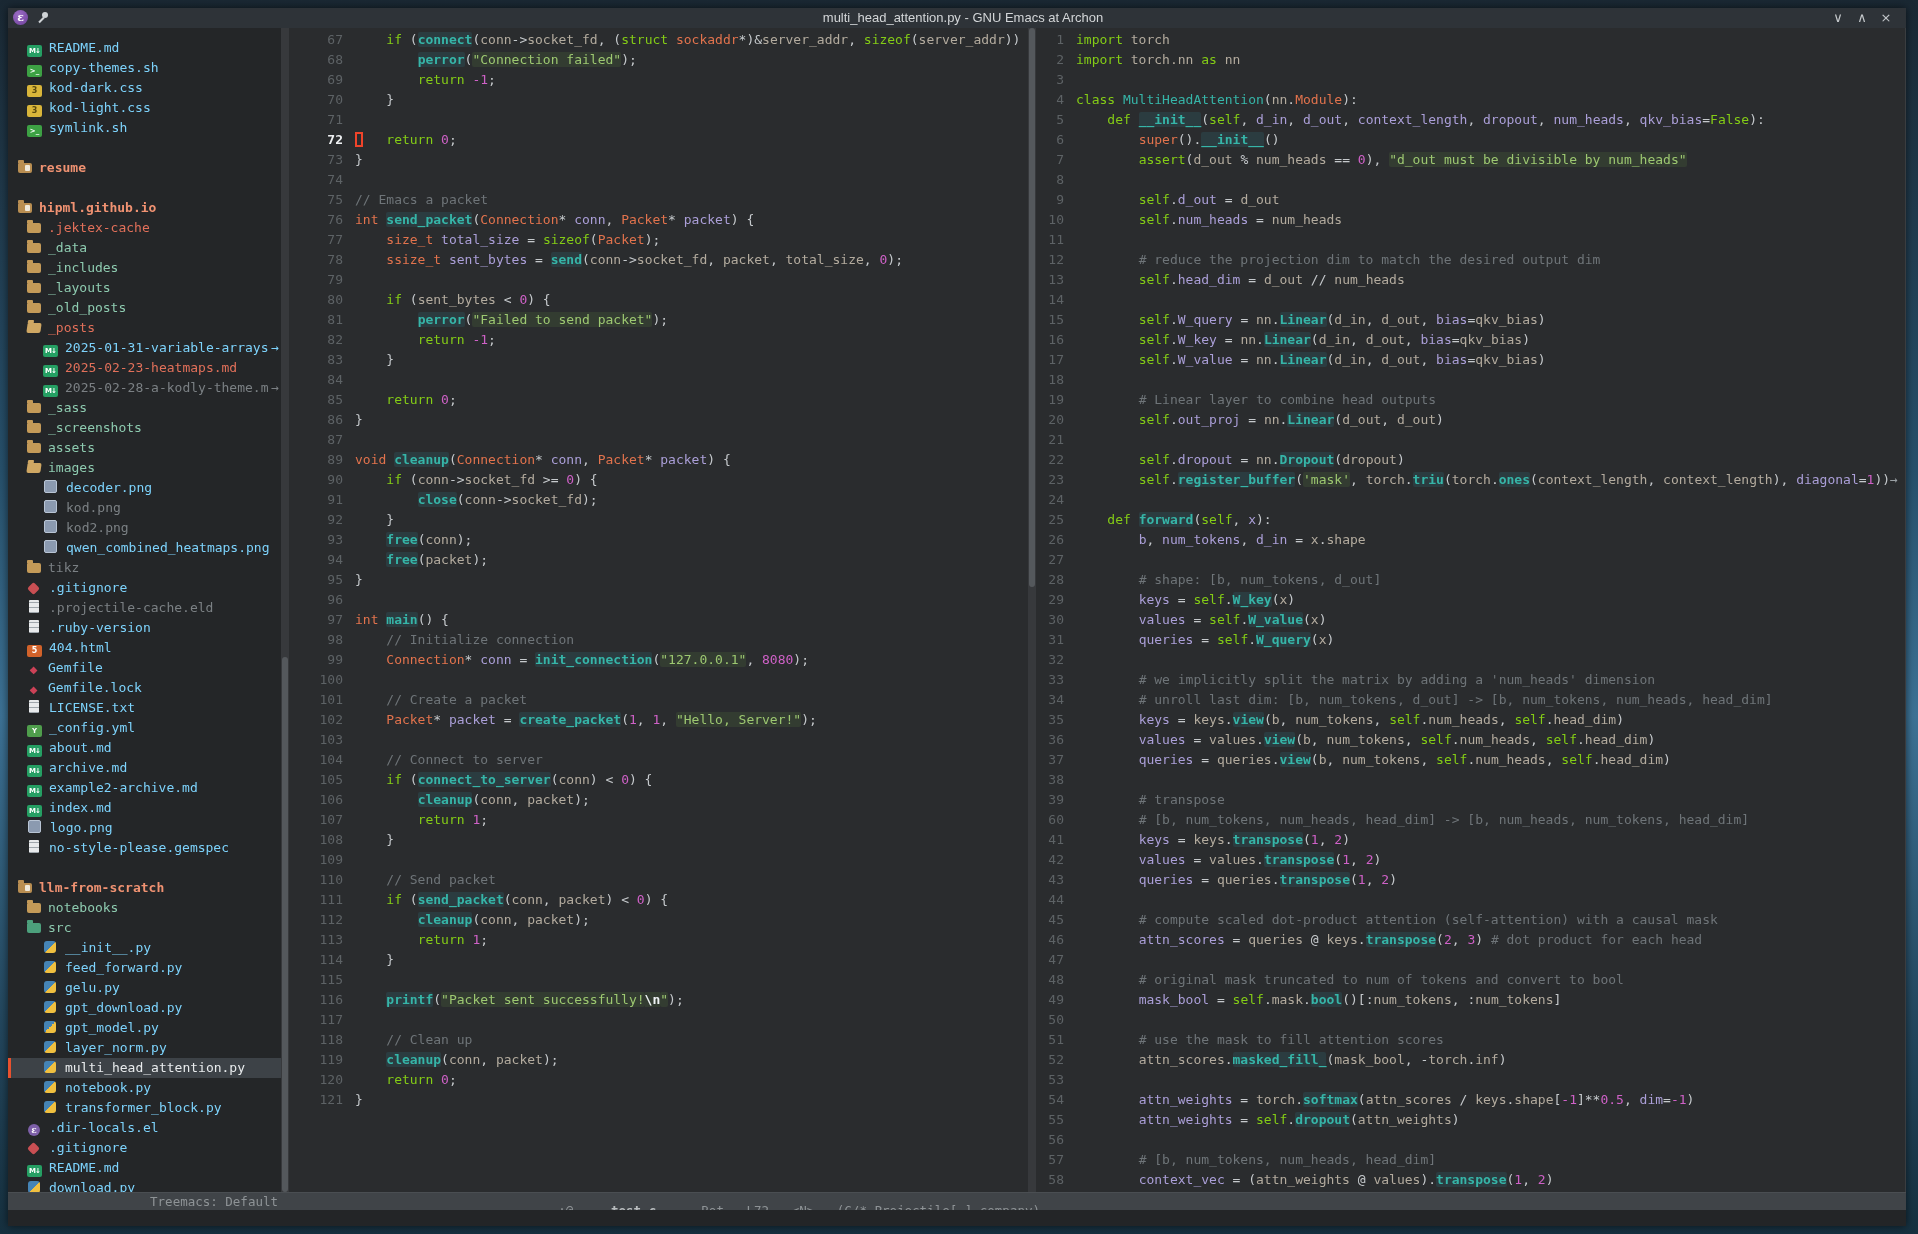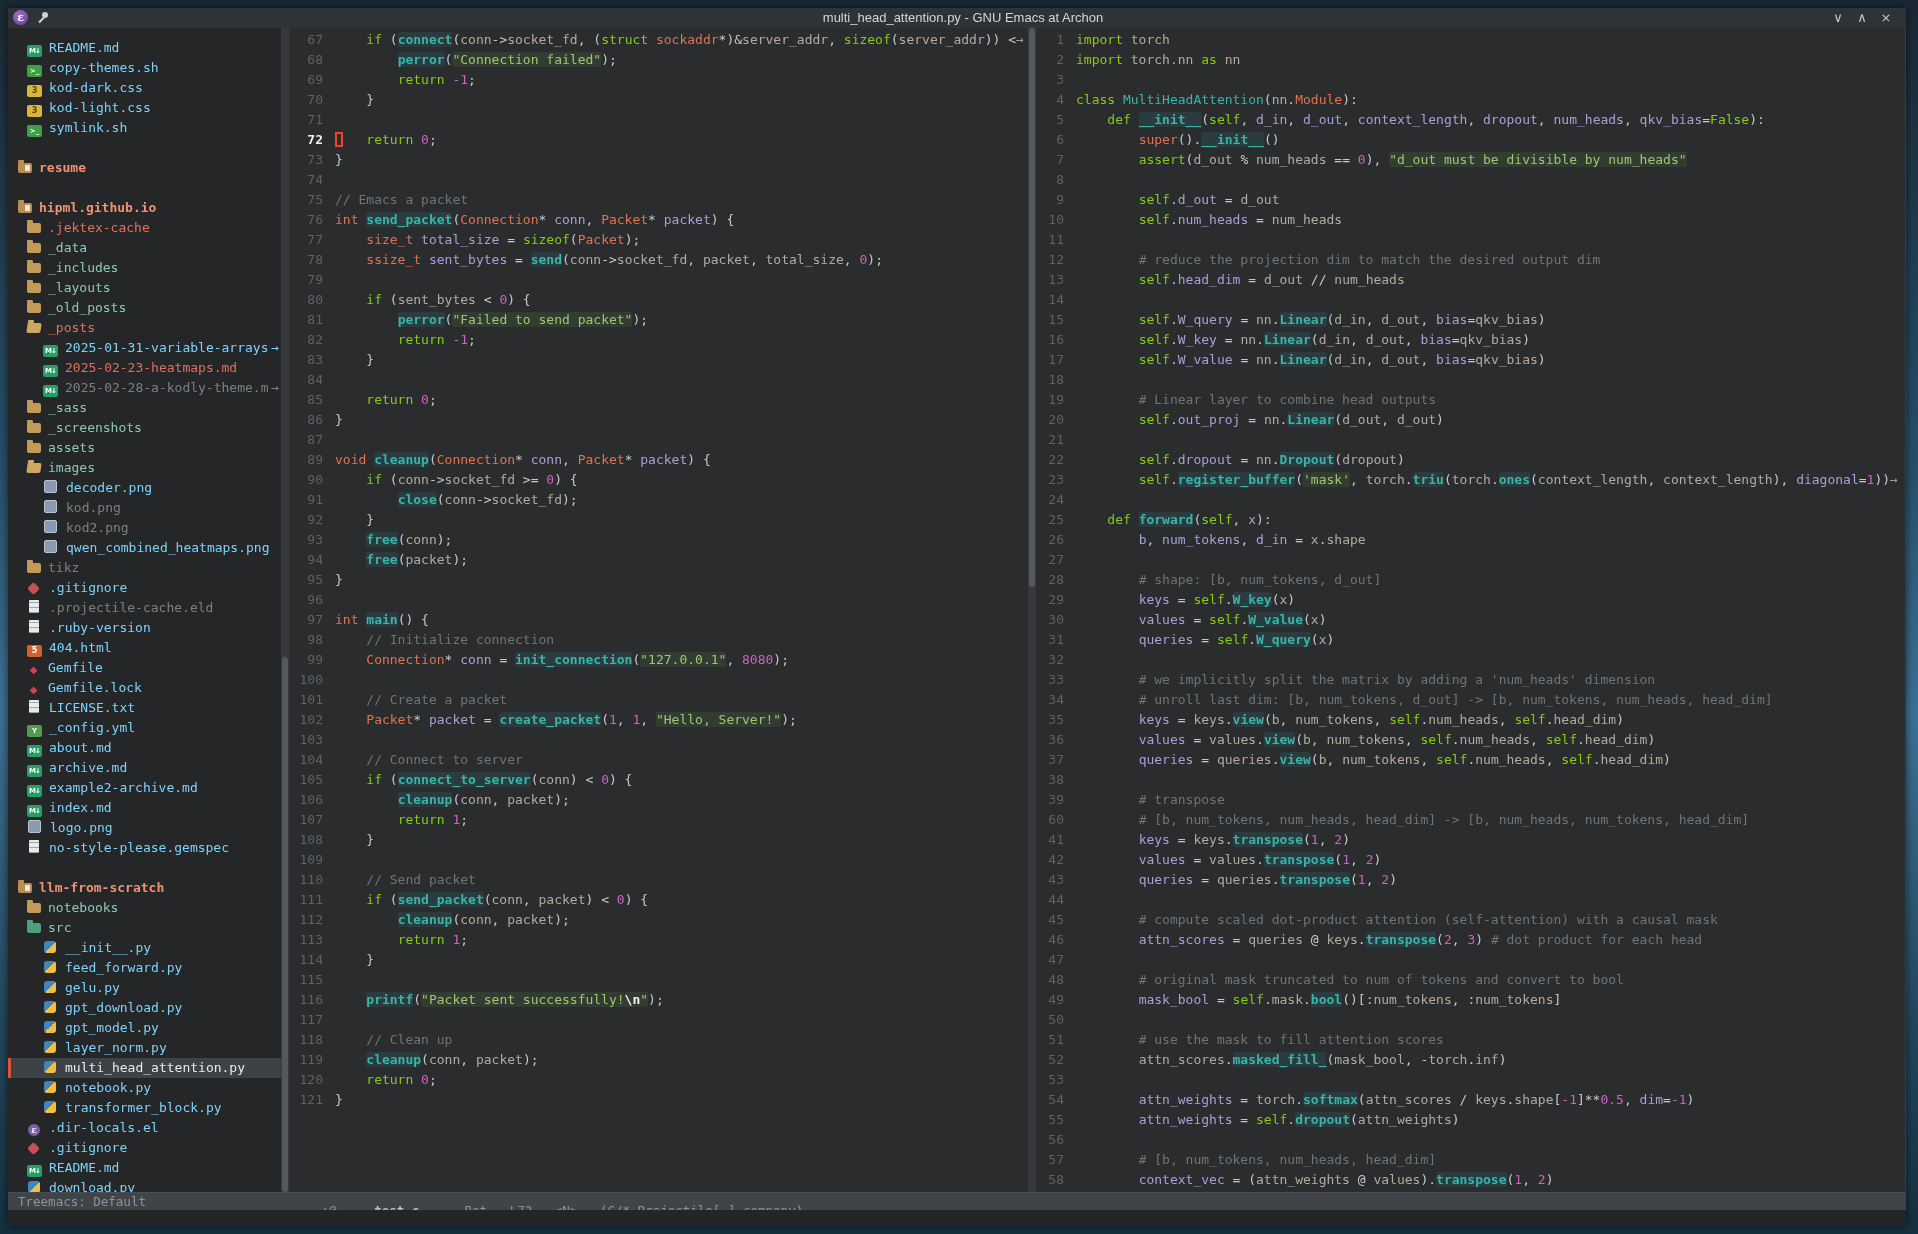--- a/index.html
+++ b/index.html
@@ -32,21 +32,21 @@
   .vthumb{position:absolute;left:1px;width:6px;background:#54585c;border-radius:3px;}
   #scroll-mid .vthumb{top:54%;height:46%;}
   #scroll-right .vthumb{top:0;height:48%;}
   .editor{position:absolute;top:0;height:100%;background:#2a2c2e;padding-top:2px;box-sizing:border-box;overflow:hidden;}
   #editor-mid{left:281px;width:739px;}
   #editor-right{left:1028px;width:870px;border-right:1px solid #3a3d40;}
 
   
   .row{height:20px;white-space:pre;font:13px/20px "DejaVu Sans Mono",monospace;}
   .ln{display:inline-block;text-align:right;color:#5d6265;}
-  #editor-mid .ln{width:34px;padding-right:12px;}
+  #editor-mid .ln{width:34px;padding-right:12px;margin-left:20px;}
   #editor-right .ln{width:28px;padding-right:12px;}
   .ln.cur{color:#eff1f3;font-weight:bold;}
   .tk-p{color:#c6cacd}
   .tk-n{color:#b3ab9e}
   .tk-k{color:#84cc16}
   .tk-t{color:#e2734d}
   .tk-q{color:#36b5a8}
   .tk-f{color:#36b5a8;font-weight:bold;background:rgba(56,170,185,.13);border-radius:2px;}
   .tk-s{color:#9dc871;background:rgba(125,185,75,.12);border-radius:2px;}
   .tk-e{color:#eef2f4;font-weight:bold;background:rgba(125,185,75,.12);}
@@ -87,21 +87,21 @@
   .ic-folder::after,.ic-folder-open::after,.ic-folder-git::after,.ic-root::after{
       content:"";position:absolute;top:-3px;left:0;width:6px;height:3px;background:inherit;border-radius:1px 1px 0 0;}
   .ic-folder-open{background:#cfa763;transform:skewX(-8deg);}
   .ic-folder-git{background:#4ca07c;}
   .ic-root{background:#b98e52;}
   .ic-root::before{content:"";position:absolute;right:2px;top:2px;width:5px;height:6px;background:#efe9dd;border-radius:1px;}
   .ic-none{background:none;}
 
   
   #modelines{position:absolute;left:0;top:1184px;width:100%;height:18px;background:#404448;border-top:1px solid #4a4e52;box-sizing:border-box;}
-  .ml{position:absolute;top:0;height:18px;white-space:pre;overflow:hidden;font:12.5px/17px "DejaVu Sans Mono",monospace;}
+  .ml{position:absolute;top:0;height:18px;white-space:pre;overflow:hidden;font:12.5px/17px "DejaVu Sans Mono",monospace;text-align:right;}
   #ml-tree{left:10px;width:260px;}
   #ml-mid{left:306px;width:726px;margin-top:9px;}
   #ml-right{left:1044px;width:850px;}
   .tk-md{color:#8e9396}
   .tk-mb{color:#b8bcbe;font-weight:bold}
   .tk-aw{color:#dce0e2}
   .tk-ab{color:#f2f4f5;font-weight:bold}
   #echo{position:absolute;left:0;top:1202px;width:100%;height:16px;background:#232527;}
 </style>
 </head>

